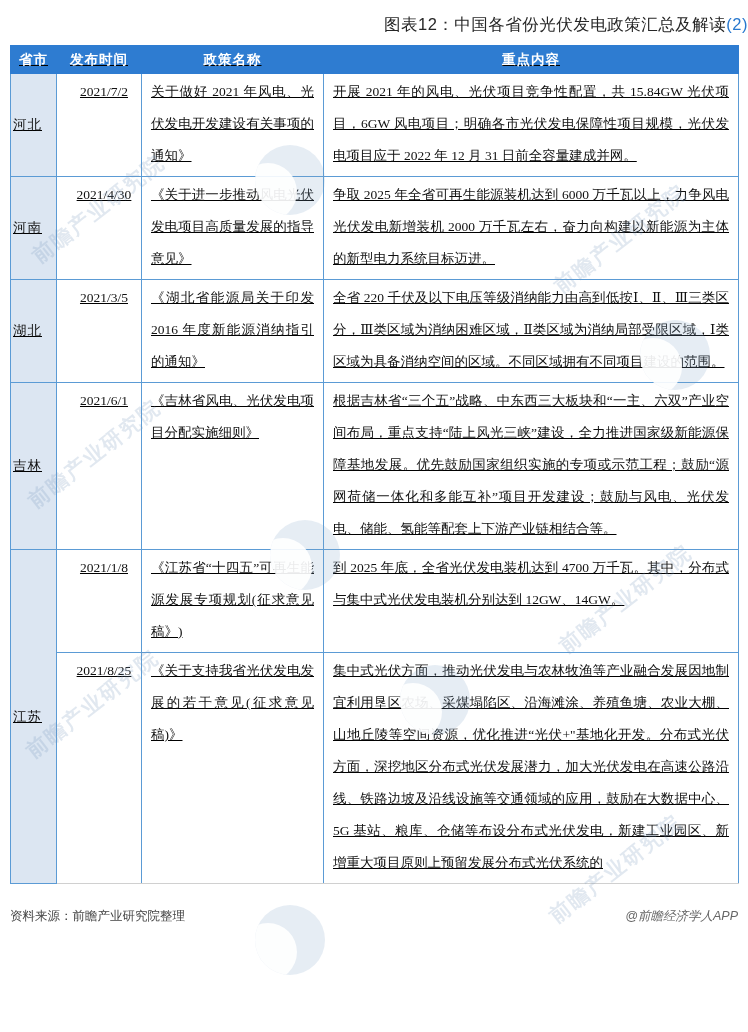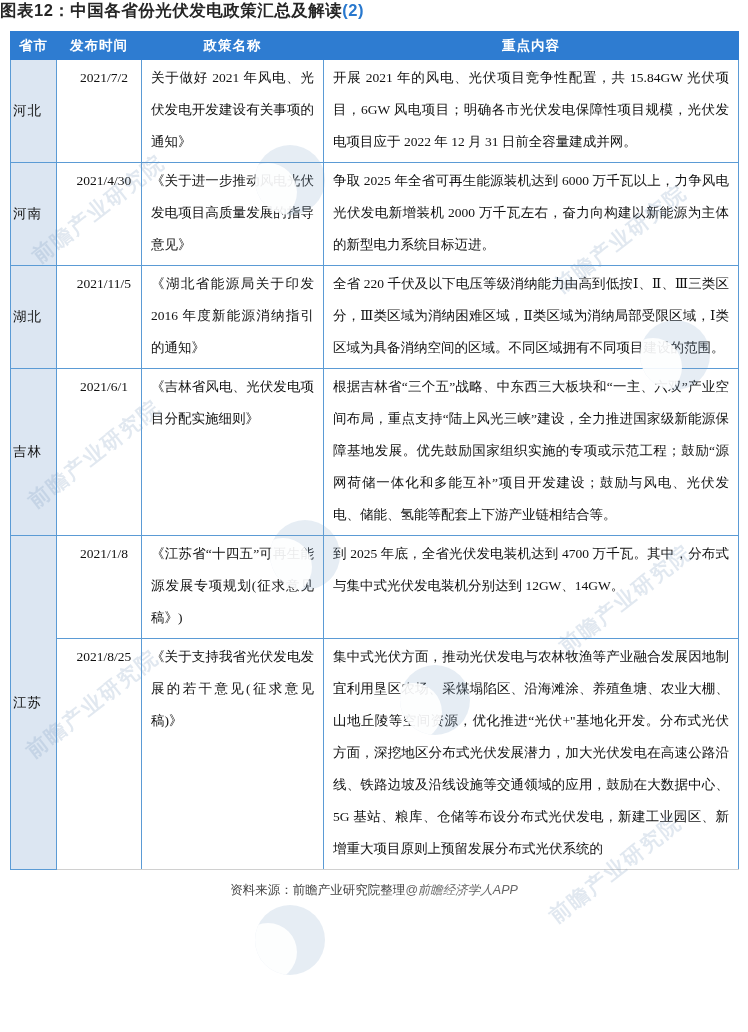--- a/index.html
+++ b/index.html
@@ -16,35 +16,36 @@
   *{box-sizing:border-box;}
   html,body{margin:0;padding:0;}
   body{
     width:748px;height:1032px;
     background:#ffffff;
     font-family:"Liberation Sans",sans-serif;
     position:relative;
     overflow:hidden;
   }
   .page-title{
-    text-align:left;
-    padding-top:0;
+    text-align:right;
+    padding-top:14px;
     font-size:16.5px;
-    font-weight:bold;
+    font-weight:normal;
     color:var(--title-color);
     letter-spacing:0.5px;
   }
   .page-title .suffix{color:var(--accent);}
   table.policy-table{
     border-collapse:collapse;
     table-layout:fixed;
     width:728px;
     margin:9px 10px 0 10px;
     position:relative;
     z-index:1;
+    text-decoration:underline;
   }
   col.c-prov{width:46px;}
   col.c-date{width:85px;}
   col.c-policy{width:182px;}
   col.c-content{width:415px;}
   th{
     background:var(--header-bg);
     color:var(--header-text);
     font-size:13.5px;
     font-weight:bold;
@@ -74,23 +75,23 @@
     text-align:center;
     padding:2px 3px 4px 13px;
   }
   td.policy-cell,td.content-cell{
     text-align:justify;
     text-justify:inter-ideograph;
   }
   tr:last-child td{border-bottom:1px solid var(--bottom-border);}
   .page-footer{
     display:flex;
-    justify-content:center;
+    justify-content:space-between;
     align-items:center;
-    margin:12px 10px 0 10px;
+    margin:24px 10px 0 10px;
     font-size:12.5px;
   }
   .footer-source{color:#444444;}
   .footer-credit{color:#666666;font-style:italic;}
   
   .wm-text{
     position:absolute;
     z-index:3;
     pointer-events:none;
     font-size:21px;
@@ -147,21 +148,21 @@
         <td class="content-cell">开展 2021 年的风电、光伏项目竞争性配置，共 15.84GW 光伏项目，6GW 风电项目；明确各市光伏发电保障性项目规模，光伏发电项目应于 2022 年 12 月 31 日前全容量建成并网。</td>
       </tr>
       <tr>
         <td class="province-cell" rowspan="1">河南</td>
         <td class="date-cell">2021/4/30</td>
         <td class="policy-cell">《关于进一步推动风电光伏发电项目高质量发展的指导意见》</td>
         <td class="content-cell">争取 2025 年全省可再生能源装机达到 6000 万千瓦以上，力争风电光伏发电新增装机 2000 万千瓦左右，奋力向构建以新能源为主体的新型电力系统目标迈进。</td>
       </tr>
       <tr>
         <td class="province-cell" rowspan="1">湖北</td>
-        <td class="date-cell">2021/11/5</td>
+        <td class="date-cell">2021/3/5</td>
         <td class="policy-cell">《湖北省能源局关于印发 2016 年度新能源消纳指引的通知》</td>
         <td class="content-cell">全省 220 千伏及以下电压等级消纳能力由高到低按Ⅰ、Ⅱ、Ⅲ三类区分，Ⅲ类区域为消纳困难区域，Ⅱ类区域为消纳局部受限区域，Ⅰ类区域为具备消纳空间的区域。不同区域拥有不同项目建设的范围。</td>
       </tr>
       <tr>
         <td class="province-cell" rowspan="1">吉林</td>
         <td class="date-cell">2021/6/1</td>
         <td class="policy-cell">《吉林省风电、光伏发电项目分配实施细则》</td>
         <td class="content-cell">根据吉林省“三个五”战略、中东西三大板块和“一主、六双”产业空间布局，重点支持“陆上风光三峡”建设，全力推进国家级新能源保障基地发展。优先鼓励国家组织实施的专项或示范工程；鼓励“源网荷储一体化和多能互补”项目开发建设；鼓励与风电、光伏发电、储能、氢能等配套上下游产业链相结合等。</td>
       </tr>
       <tr>

